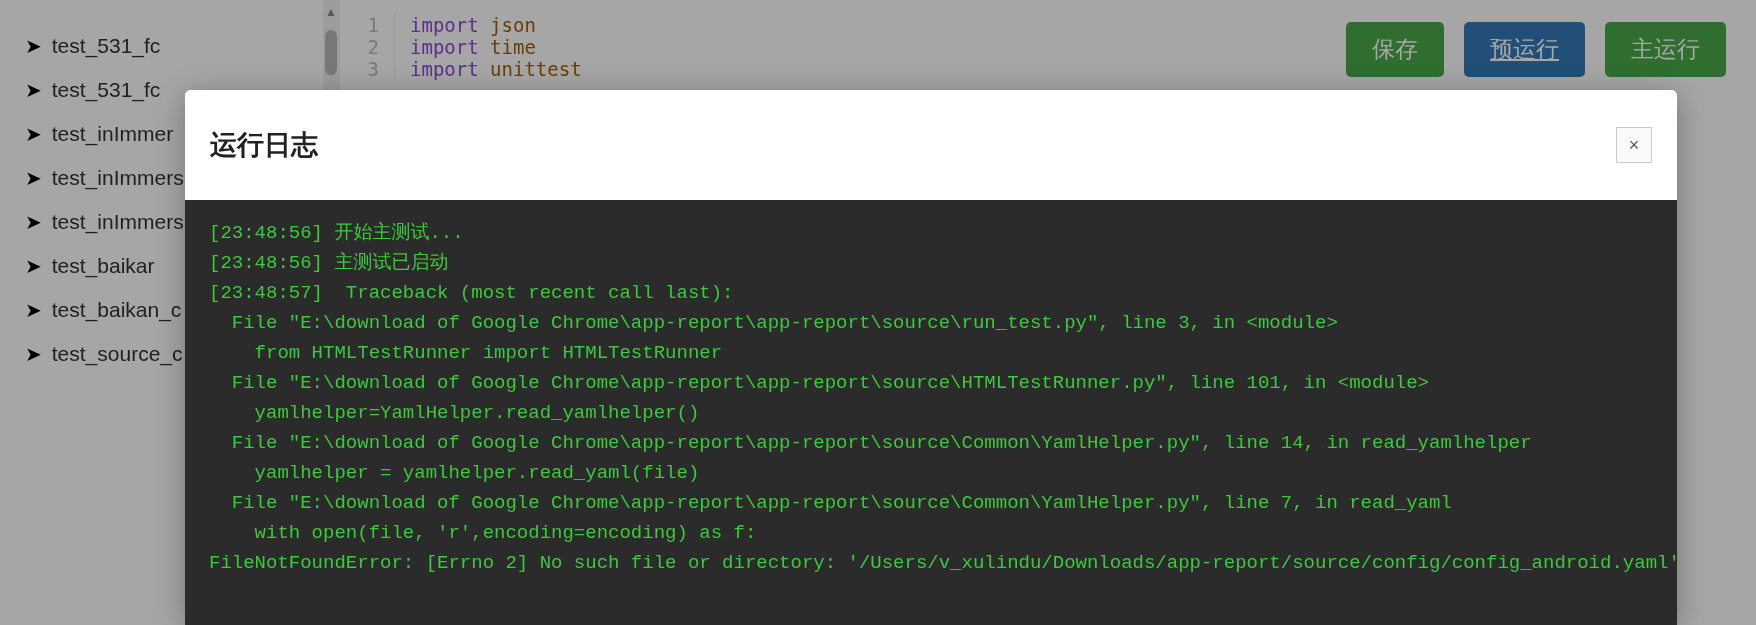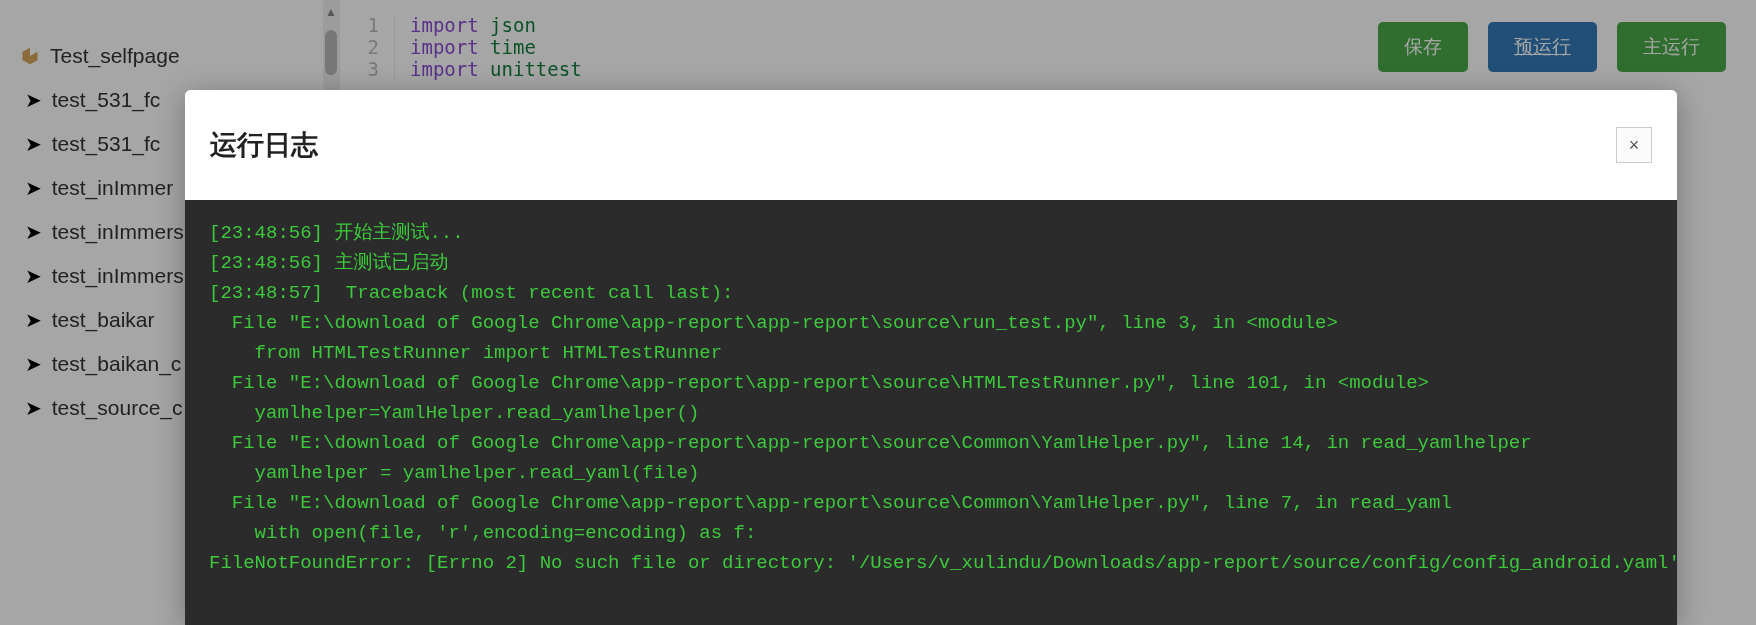--- a/index.html
+++ b/index.html
@@ -11,59 +11,51 @@
 .sidebar-header { display: flex; align-items: center; font-size: 21px; color: #333; margin-bottom: 20px; margin-top: 30px;}
 .pkg-icon { width: 20px; height: 20px; margin-right: 10px; display: inline-block; }
 .sidebar-item { display: flex; align-items: flex-start; font-size: 21px; color: #333; margin: 20px 0 20px 5px; }
 .arrow { font-size: 20px; margin-right: 10px; color: #000; line-height: 1.2; }
 .scroll-track { position:absolute; top:0; right:0; width:16px; height:100%; background:#f0f0f0; }
 .scroll-thumb { position:absolute; top:30px; right:2px; width:12px; height:45px; background:#b8b8b8; border-radius:6px; }
 .scroll-arrow { position:absolute; right:2px; width:12px; font-size:12px; color:#888; text-align:center; line-height:1;}
 
 .main { flex: 1; background: #fff; position: relative; }
 .toolbar { position: absolute; top: 22px; right: 30px; display: flex; gap: 20px; }
-.btn { border: none; color: #fff; font-size: 19px; padding: 12px 26px; border-radius: 5px; cursor: pointer; }
+.btn { border: none; color: #fff; font-size: 23px; padding: 12px 26px; border-radius: 5px; cursor: pointer; }
 .btn-save { background: #4aa94a; }
 .btn-stop { background: #d9534f; }
 .btn-pre { background: #337ab7; text-decoration: underline; }
 .btn-main { background: #4aa94a; }
 .btn-log { background: #6c757d; margin-left: 120px; }
 
 .editor { padding: 14px 0 0 0; font-family: Consolas, monospace; font-size: 19px; }
 .line { display: flex; }
 .gutter { width: 55px; text-align: right; color: #bbb; padding-right: 15px; border-right: 1px solid #eee; }
 .code { padding-left: 15px; }
 .kw { color: #8c4dd3; }
-.plain { color: #15803d; }
+.plain { color: #a16207; }
 
 
 .overlay { position: absolute; top: 0; left: 0; width: 1756px; height: 625px; background: rgba(0,0,0,0.35); }
 .modal { position: absolute; left: 185px; top: 90px; width: 1492px; height: 535px; background: #fff; border-radius: 6px 6px 0 0; box-shadow: 0 5px 30px rgba(0,0,0,0.3); overflow: hidden; }
 .modal-header { height: 110px; display: flex; align-items: center; justify-content: space-between; padding: 0 25px; background: #fff; }
 .modal-title { font-size: 27px; font-weight: bold; color: #222; }
 .modal-close { width: 36px; height: 36px; border: 1px solid #ccc; background: #fafafa; font-size: 18px; cursor: pointer; color: #555; }
 .modal-body { background: #2b2b2b; height: calc(100% - 110px); padding: 18px 24px; font-family: Consolas, "Courier New", monospace; font-size: 19px; line-height: 1.58; color: #4aff4a; white-space: pre; overflow: hidden; }
 .log-line { color: #3cc93c; }
 </style>
 </head>
 <body>
 
 <div class="bg">
   <div class="sidebar">
     <div class="scroll-track">
       <span class="scroll-arrow" style="top:6px;">▲</span>
       <div class="scroll-thumb"></div>
-    </div>
-    <div class="sidebar-header">
-      <span class="pkg-icon">
-        <svg viewBox="0 0 24 24" width="20" height="20">
-            <path fill="#d4a558" d="M12 2 L21 7 L21 17 L12 22 L3 17 L3 7 Z M12 2 L12 12 L21 7 M12 12 L3 7 M12 12 L12 22"></path>
-          </svg>
-      </span>
-      <span>Test_selfpage</span>
     </div>
     <div id="sidebar-items">
         <div class="sidebar-item">
           <span class="arrow">➤</span>
           <span>test_531_fc</span>
         </div>
         <div class="sidebar-item">
           <span class="arrow">➤</span>
           <span>test_531_fc</span>
         </div>

